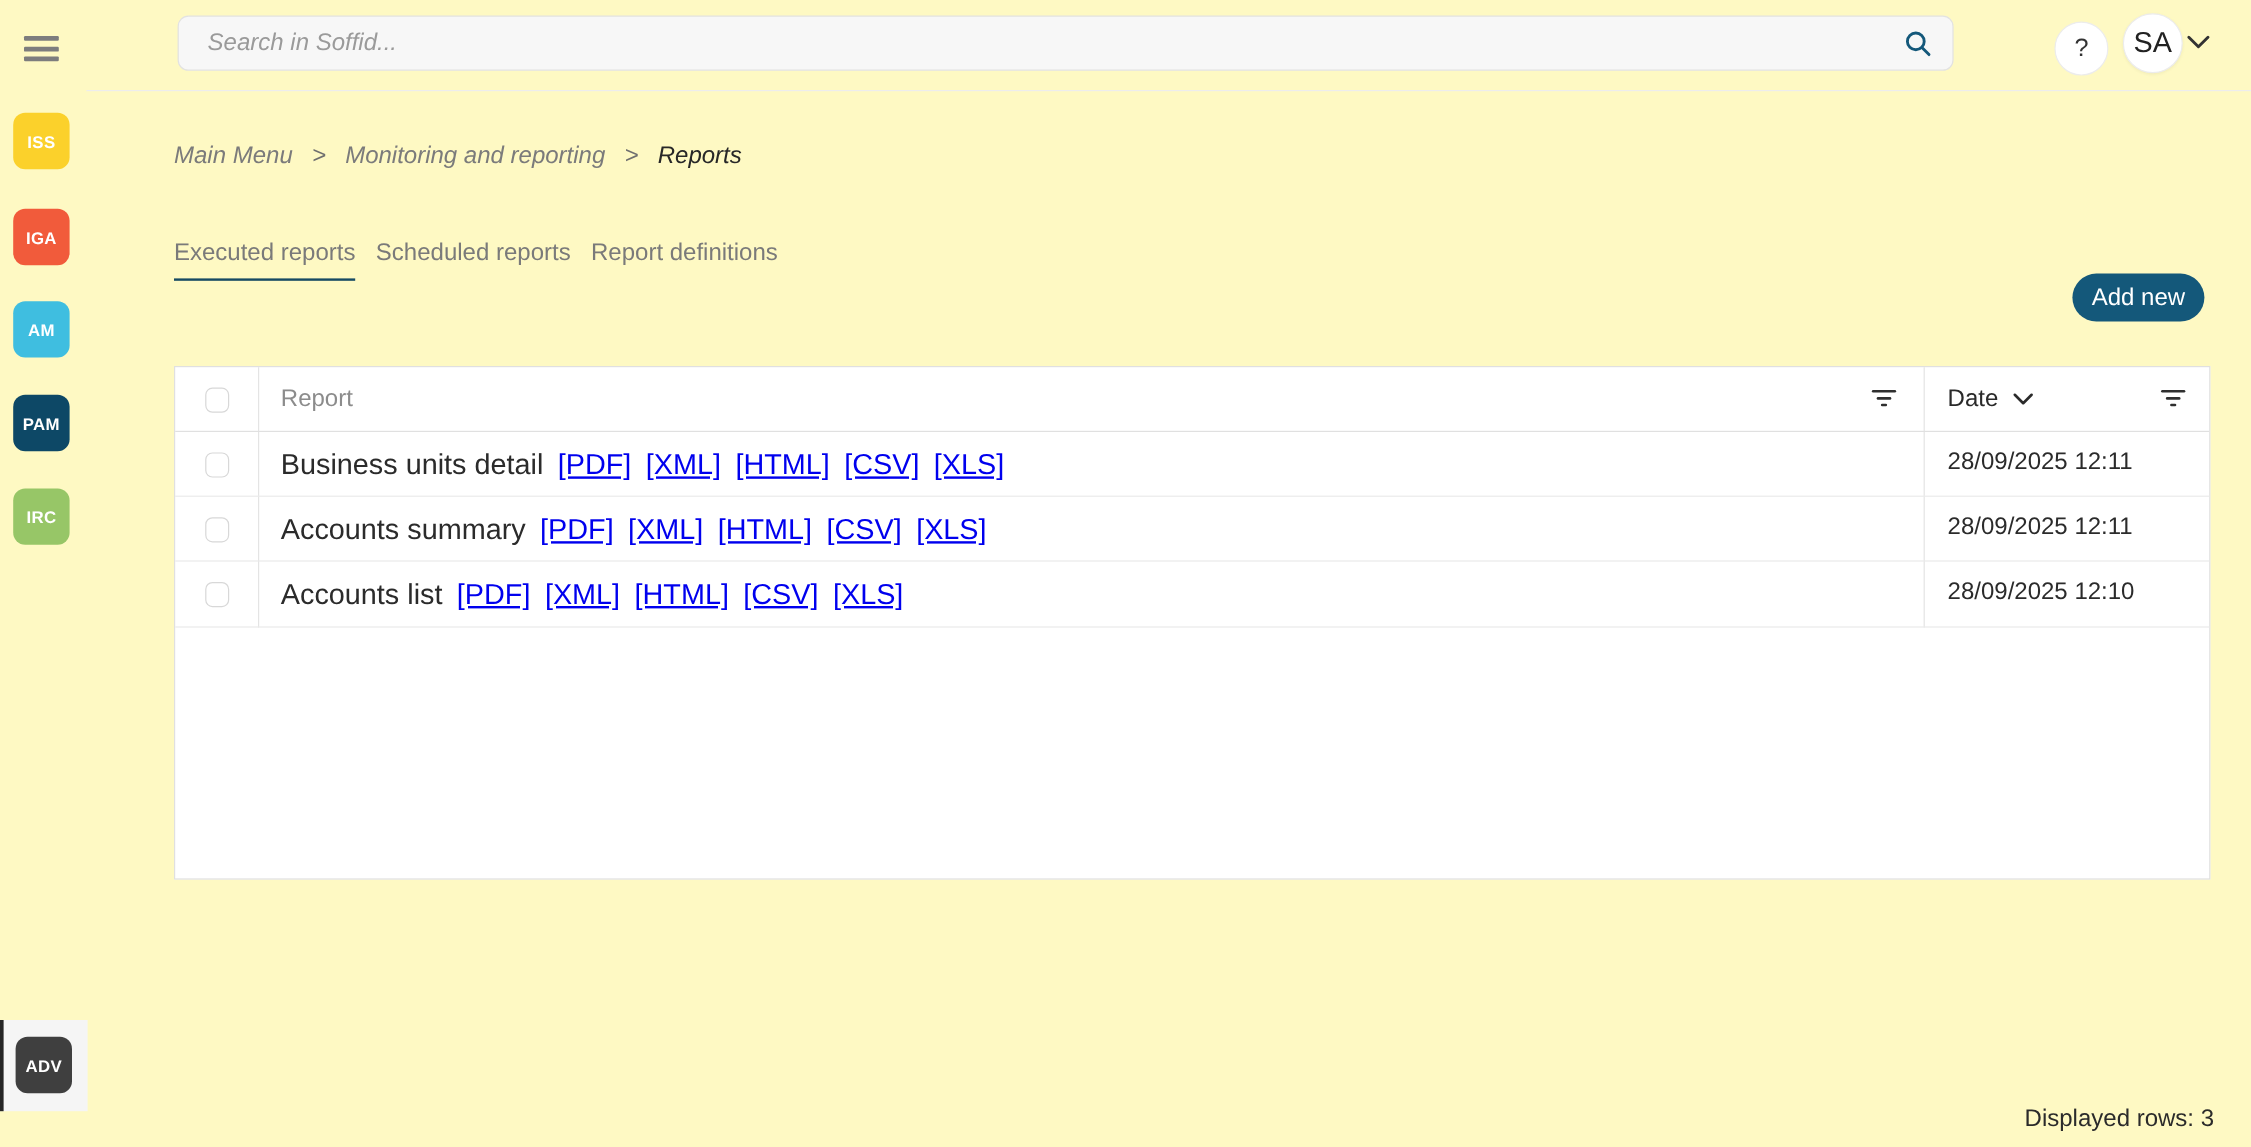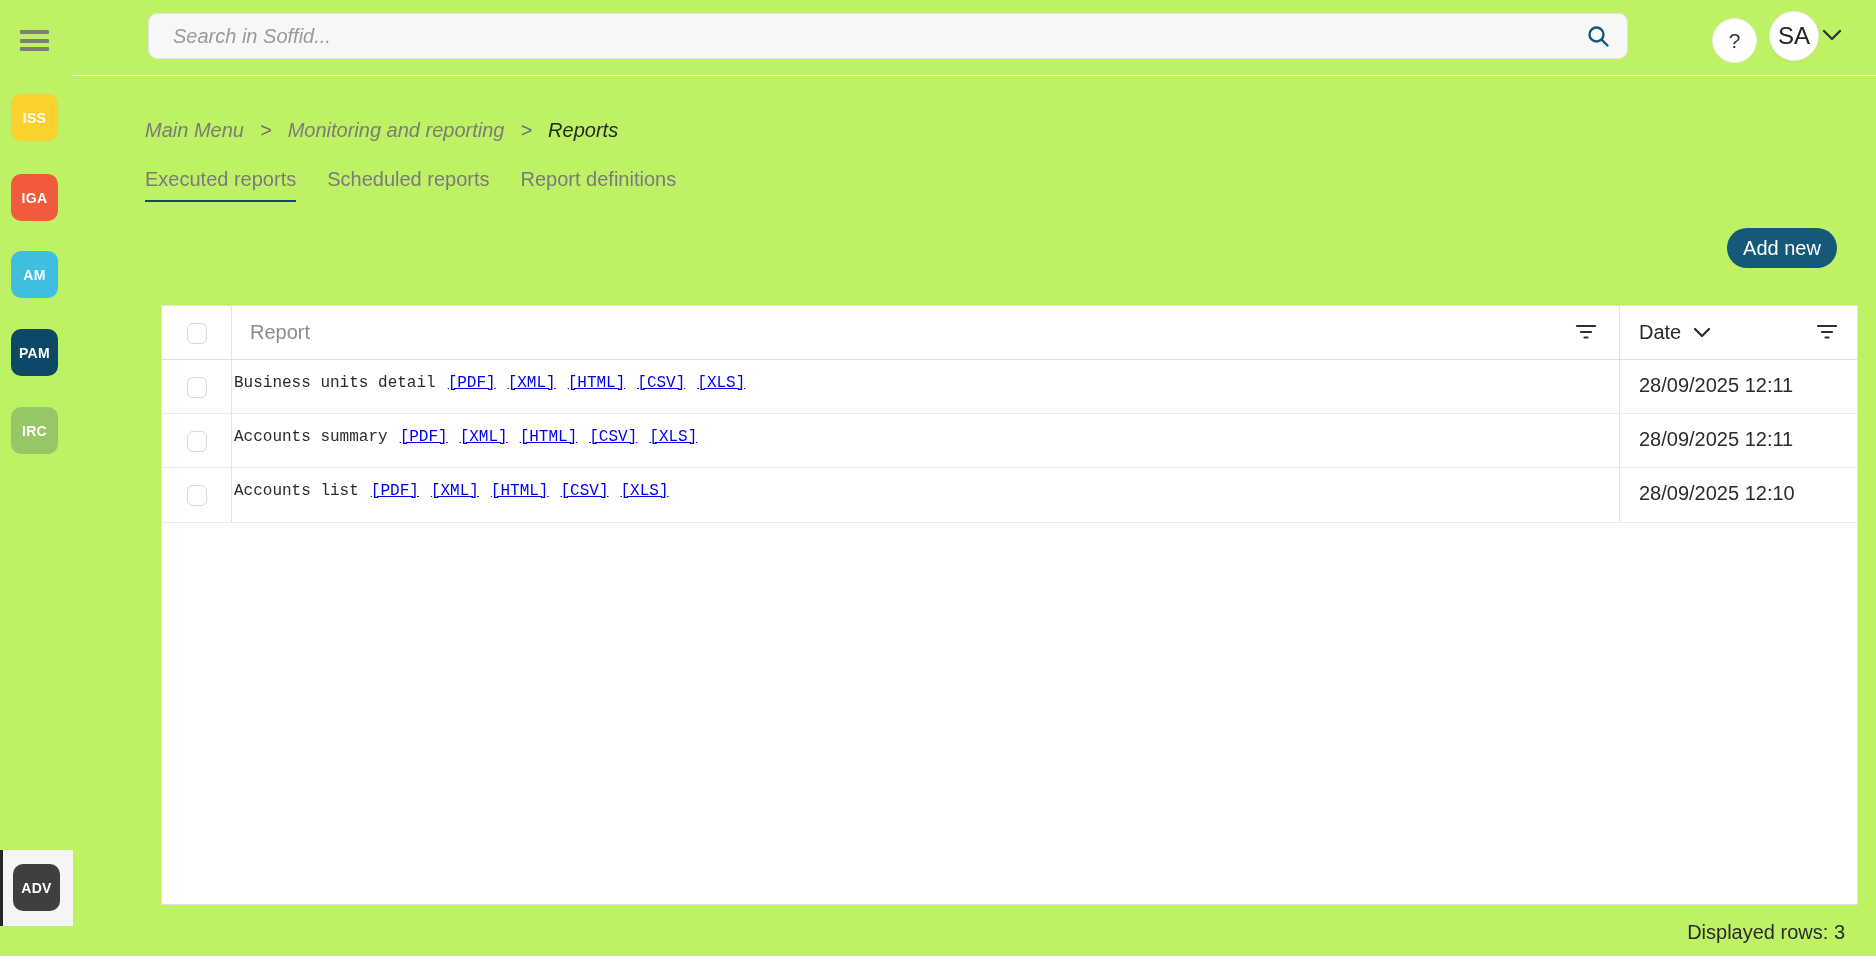--- a/index.html
+++ b/index.html
@@ -1,18 +1,18 @@
 <!DOCTYPE html>
 <html><head>
 <meta charset="utf-8">
 <style>
   * { margin:0; padding:0; box-sizing:border-box; }
   html,body { width:1876px; height:956px; background:#fff;
     font-family:"Liberation Sans", sans-serif; color:#2b2b2b; }
-  #app { position:relative; width:1876px; height:956px; overflow:hidden; background:#bef264; }
+  #app { position:relative; width:1876px; height:956px; overflow:hidden; background:#fef9c3; }
 
   
   .hamburger { position:absolute; left:20px; top:30px; width:29px; height:21px; cursor:pointer; }
   .hamburger div { height:4px; width:29px; background:#7d7d7d; border-radius:1px; margin-bottom:4.5px; }
   .search-wrap { position:absolute; left:148px; top:13px; width:1480px; height:46px; }
   .search-input { width:100%; height:100%; background:#f7f7f7; border:1px solid #e2e2e2;
     border-radius:9px; padding:0 56px 0 24px; font-size:20px; color:#333;
     font-family:"Liberation Sans", sans-serif; outline:none; }
   .search-input::placeholder { font-style:italic; color:#9a9a9a; }
   .search-icon { position:absolute; right:18px; top:11px; width:24px; height:24px; cursor:pointer; }
@@ -33,48 +33,48 @@
   .adv-strip .badge { left:10px; top:14px; position:absolute; }
 
   
   .breadcrumb { position:absolute; left:145px; top:119px; font-size:20px; color:#7b7b7b;
     display:flex; gap:16px; align-items:center;font-style:italic; }
   .breadcrumb .crumb { cursor:pointer; }
   .breadcrumb .sep { color:#6f6f6f; }
   .breadcrumb .current { color:#282828; }
 
   
-  .tabs { position:absolute; left:145px; top:168px; display:flex; gap:31px; font-size:20px; }
+  .tabs { position:absolute; left:145px; top:200px; display:flex; gap:17px; font-size:20px; }
   .tab { color:#7a7a7a; padding-bottom:9px; cursor:pointer; }
   .tab.active { border-bottom:2px solid #164a63; }
 
   
   .add-new { position:absolute; left:1727px; top:228px; width:110px; height:40px;
     background:#14587a; color:#fff; border:none; border-radius:20px; font-size:20px;
     font-family:"Liberation Sans", sans-serif; cursor:pointer; }
 
   
-  .table { position:absolute; left:145px; top:305px; width:1697px; height:600px;
-    border:1px solid #e0e0e0; background:#fff;margin-left:16px; }
+  .table { position:absolute; left:145px; top:305px; width:1697px; height:428px;
+    border:1px solid #e0e0e0; background:#fff; }
   .vline { position:absolute; top:0; width:1px; height:217px; background:#e4e4e4; }
   .vline.col1 { left:69px; }
   .vline.col2 { left:1457px; }
   .thead { position:absolute; left:0; top:0; width:100%; height:54px;
     border-bottom:1px solid #e0e0e0; }
   .trow { position:absolute; left:0; width:100%; height:54px; border-bottom:1px solid #eaeaea; }
   .trow.r0 { top:54px; } .trow.r1 { top:108px; } .trow.r2 { top:162px; height:55px; }
   .cb { position:absolute; left:25px; top:17px; width:20px; height:21px;
     border:1.5px solid #d8d8d8; border-radius:6px; background:#fff; cursor:pointer; }
   .col-report-label { position:absolute; left:88px; top:15px; font-size:20px; color:#8c8c8c; }
   .col-date-label { position:absolute; left:1477px; top:15px; font-size:20px; color:#2a2a2a;
     display:flex; align-items:center; gap:12px; cursor:pointer;justify-content:space-between; }
   .filter-btn { position:absolute; top:16px; width:24px; height:22px; cursor:pointer; }
   .filter-report { left:1412px; }
   .filter-date { left:1653px; }
-  .cell-report { position:absolute; left:72px; top:14px; font-size:16px; color:#2b2b2b; white-space:nowrap;font-family:Liberation Mono, monospace; }
+  .cell-report { position:absolute; left:88px; top:14px; font-size:24px; color:#2b2b2b; white-space:nowrap; }
   .cell-report a { color:#0000ee; text-decoration:underline; margin-left:12px; cursor:pointer; }
   .cell-date { position:absolute; left:1477px; top:14px; font-size:20px; color:#2b2b2b; }
 
   .footer-rows { position:absolute; right:31px; top:921px; font-size:20px; color:#2b2b2b; }
 </style>
 </head>
 <body>
 
 <div id="app">
 

